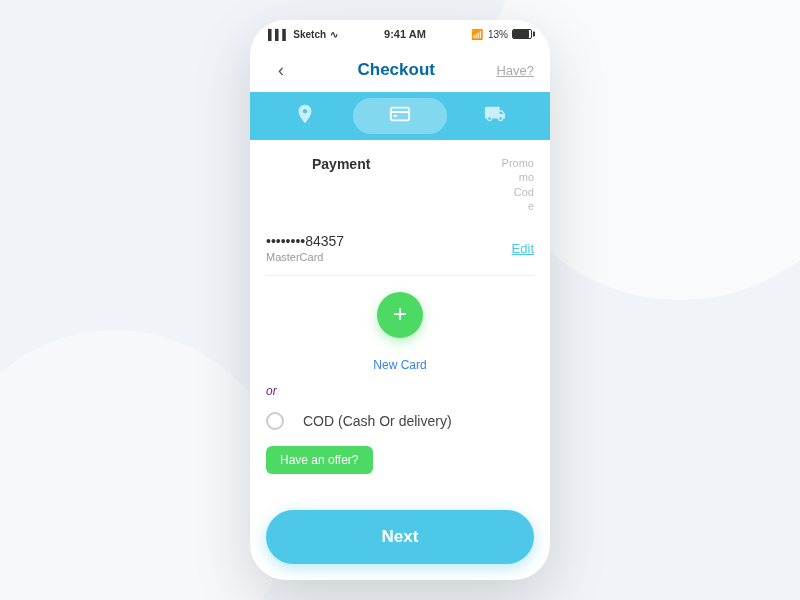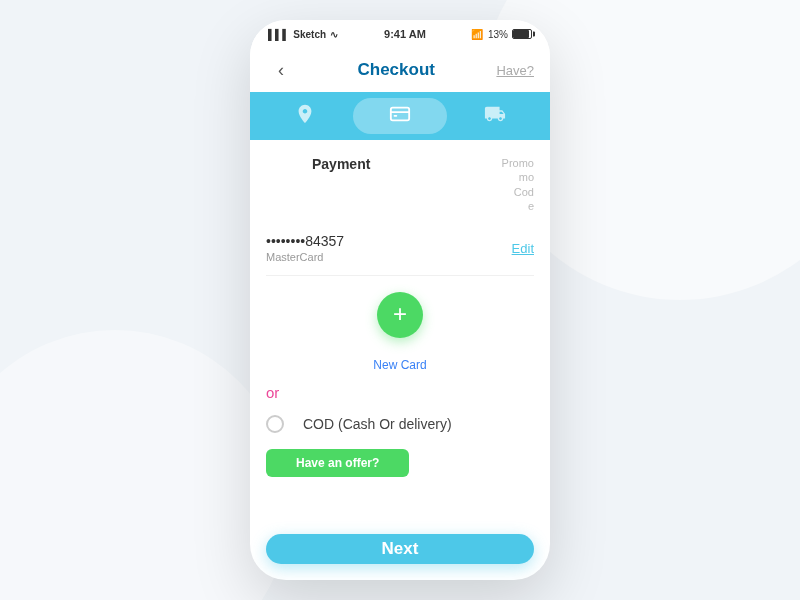--- a/index.html
+++ b/index.html
@@ -229,23 +229,24 @@
       margin-top: -2px;
     }
     .new-card-label {
       font-size: 12px;
       color: #3b82f6;
       margin-top: 20px;
     }
 
     
     .or-text {
-      font-size: 15px;
-      color: #ec4899;
+      font-size: 12px;
+      color: #701a75;
       padding: 4px 0 10px 0;
+      font-style: italic;
     }
 
     
     .cod-row {
       display: flex;
       align-items: center;
       gap: 19px;
       padding: 4px 0 16px 0;
     }
     .radio-circle {
@@ -263,34 +264,34 @@
       font-size: 14px;
       color: #444;
     }
 
     
     .offer-btn {
       display: inline-block;
       background: #4cd964;
       color: #fff;
       border-radius: 6px;
-      padding: 7px 30px;
+      padding: 7px 14px;
       font-size: 12px;
-      font-weight: 700;
+      font-weight: 400;
       cursor: pointer;
       margin-bottom: 16px;
     }
 
     
     .next-btn-wrapper {
       padding: 8px 16px 16px 16px;
     }
     .next-btn {
       width: 100%;
-      height: 30px;
+      height: 54px;
       background: #4dc8e8;
       border: none;
       border-radius: 30px;
       color: #fff;
       font-size: 17px;
       font-weight: 600;
       cursor: pointer;
       display: flex;
       align-items: center;
       justify-content: center;

